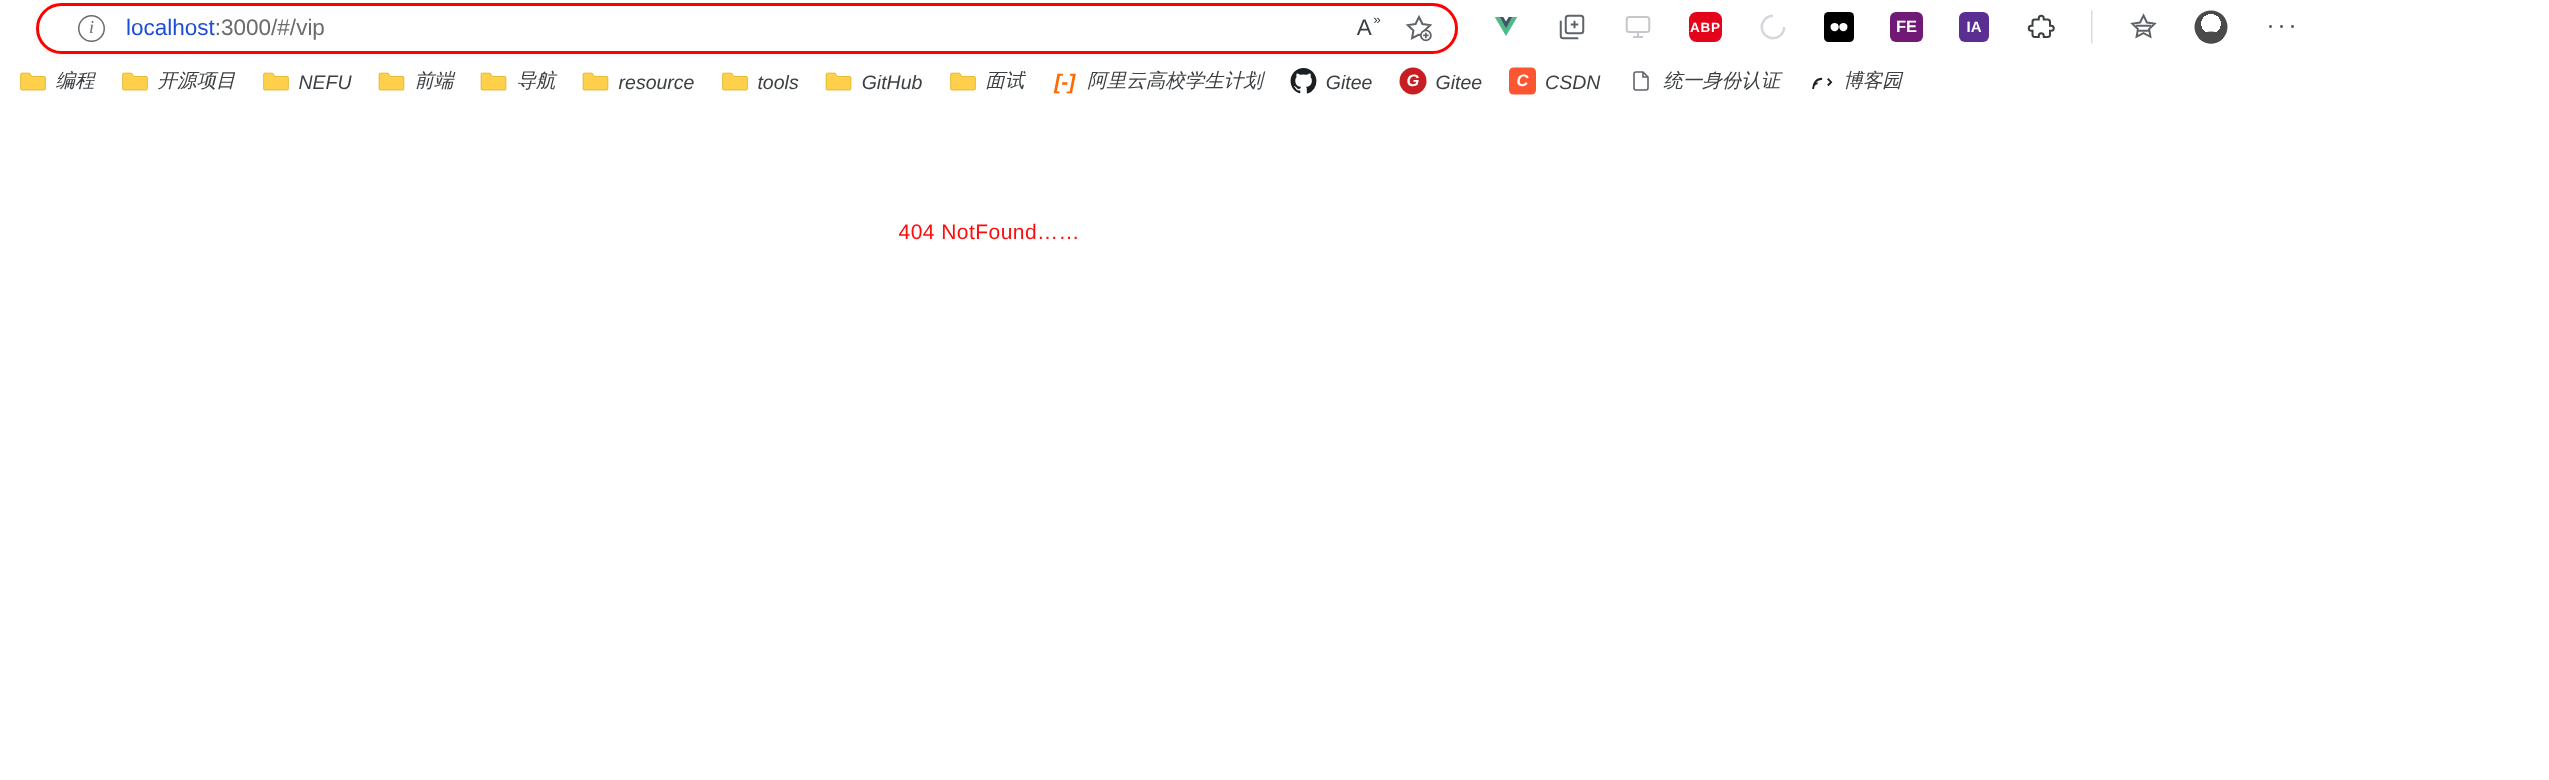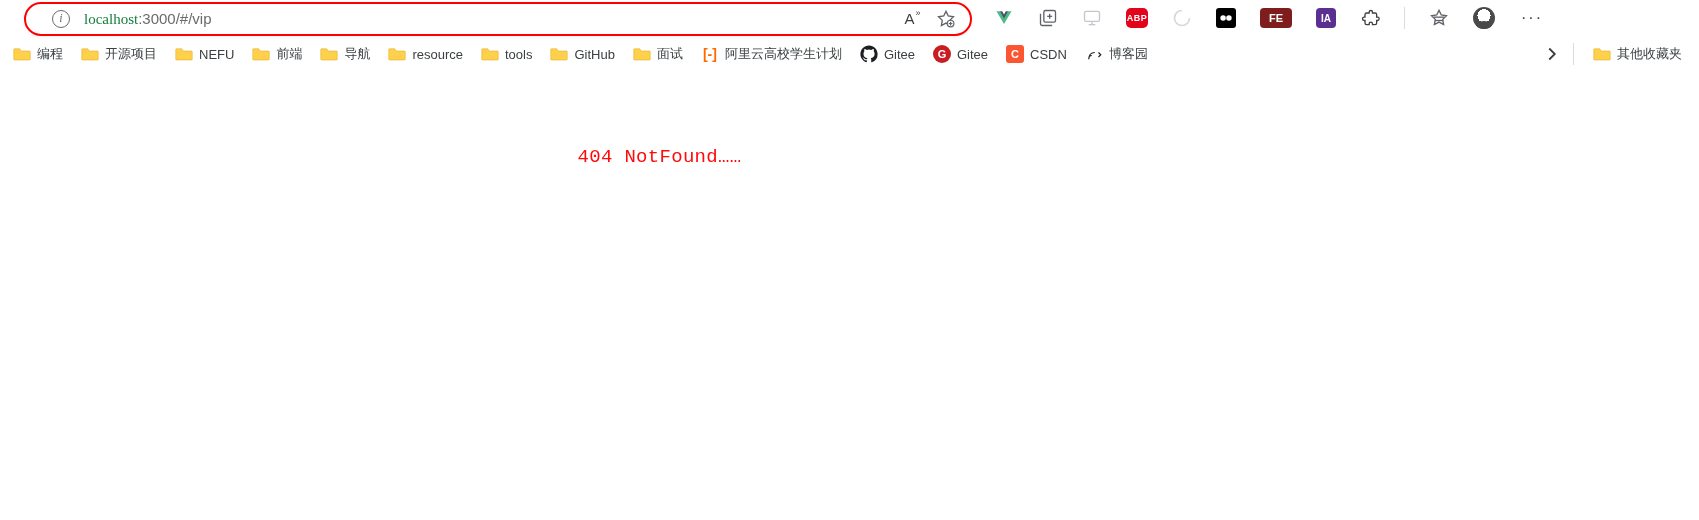--- a/index.html
+++ b/index.html
@@ -55,22 +55,21 @@
     }
 
     .addr-url {
       font-size: 15px;
       color: #6b6b6b;
       white-space: nowrap;
       flex: 1;
     }
 
     .addr-url .host {
-      color: #15803d;
-      font-family: Liberation Serif, serif;
+      color: #1d4ed8;
     }
 
     .addr-right {
       display: flex;
       align-items: center;
       gap: 14px;
       margin-left: 14px;
     }
 
     .ic {
@@ -129,23 +128,23 @@
     }
     .ext-spin {
       color: #d5d8dd;
     }
     .ext-binoc {
       background: #000;
       color: #fff;
       border-radius: 3px;
     }
     .ext-fe {
-      background: #7f1d1d;
+      background: #701a75;
       color: #fff;
-      width: 32px;
+      width: 22px;
       font-size: 11px;
     }
     .ext-ia {
       background: #5b2e91;
       color: #fff;
       font-size: 10px;
     }
     .ext-puzzle {
       color: #3c4043;
     }
@@ -186,20 +185,21 @@
     .bm-bar {
       display: flex;
       align-items: center;
       height: 36px;
       padding: 0 4px 0 4px;
       background: #ffffff;
       font-size: 13px;
       color: #3c4043;
       white-space: nowrap;
       overflow: hidden;
+      font-style: italic;
     }
 
     .bm-item {
       display: flex;
       align-items: center;
       padding: 0 9px;
       height: 30px;
       border-radius: 4px;
     }
 
@@ -252,25 +252,24 @@
     
     .content {
       width: 100%;
       padding-top: 74px;
       text-align: center;
     }
 
     .nf-text {
       display: inline-block;
       color: #ff0b0b;
-      font-size: 19px;
+      font-size: 14px;
       font-weight: 400;
       letter-spacing: 0.3px;
       margin-left: -380px;
-      font-family: Liberation Mono, monospace;
     }
   </style>
 </head>
 <body>
 
 <div class="addr-row">
   <div class="addr-box">
     <span class="addr-info-icon">i</span>
     <span class="addr-url">
       <span class="host">localhost</span><span>:3000/#/vip</span>
@@ -416,42 +415,35 @@
       </div>
       <div class="bm-item">
         <span class="bm-ic ic-gitee">G</span>
         <span>Gitee</span>
       </div>
       <div class="bm-item">
         <span class="bm-ic ic-csdn">C</span>
         <span>CSDN</span>
       </div>
       <div class="bm-item">
+        <span class="bm-ic ic-doc">
+          <svg viewBox="0 0 24 24" fill="none" stroke="#5f6368" stroke-width="1.6">
+            <path d="M14 3H7a2 2 0 0 0-2 2v14a2 2 0 0 0 2 2h10a2 2 0 0 0 2-2V8l-5-5z"></path>
+            <polyline points="14 3 14 8 19 8"></polyline>
+          </svg>
+        </span>
+        <span>统一身份认证</span>
+      </div>
+      <div class="bm-item">
         <span class="bm-ic ic-cnb">
           <svg viewBox="0 0 24 24" fill="none" stroke="#1b1f23" stroke-width="1.6">
             <path d="M5 19c0-5 3-9 8-9M5 19c0-2.5 1.5-5 4-5M18 10l3 3-3 3"></path>
           </svg>
         </span>
         <span>博客园</span>
       </div>
     </div>
 
-  <div class="bm-right">
-    <span class="chev">
-      <svg viewBox="0 0 24 24" fill="none" stroke="#3c4043" stroke-width="2">
-          <polyline points="9 6 15 12 9 18"></polyline>
-        </svg>
-    </span>
-    <span class="vdiv"></span>
-    <div class="bm-item">
-      <span class="folder-ic">
-        <svg viewBox="0 0 24 18">
-            <path d="M2 2h7l2 3h11a1 1 0 0 1 1 1v10a1 1 0 0 1-1 1H2a1 1 0 0 1-1-1V3a1 1 0 0 1 1-1z" fill="#ffd04c" stroke="#d9a400" stroke-width="0.6"></path>
-          </svg>
-      </span>
-      <span>其他收藏夹</span>
-    </div>
-  </div>
 </div>
 
 <div class="content">
   <span class="nf-text">404 NotFound……</span>
 </div>
 
 </body></html>

